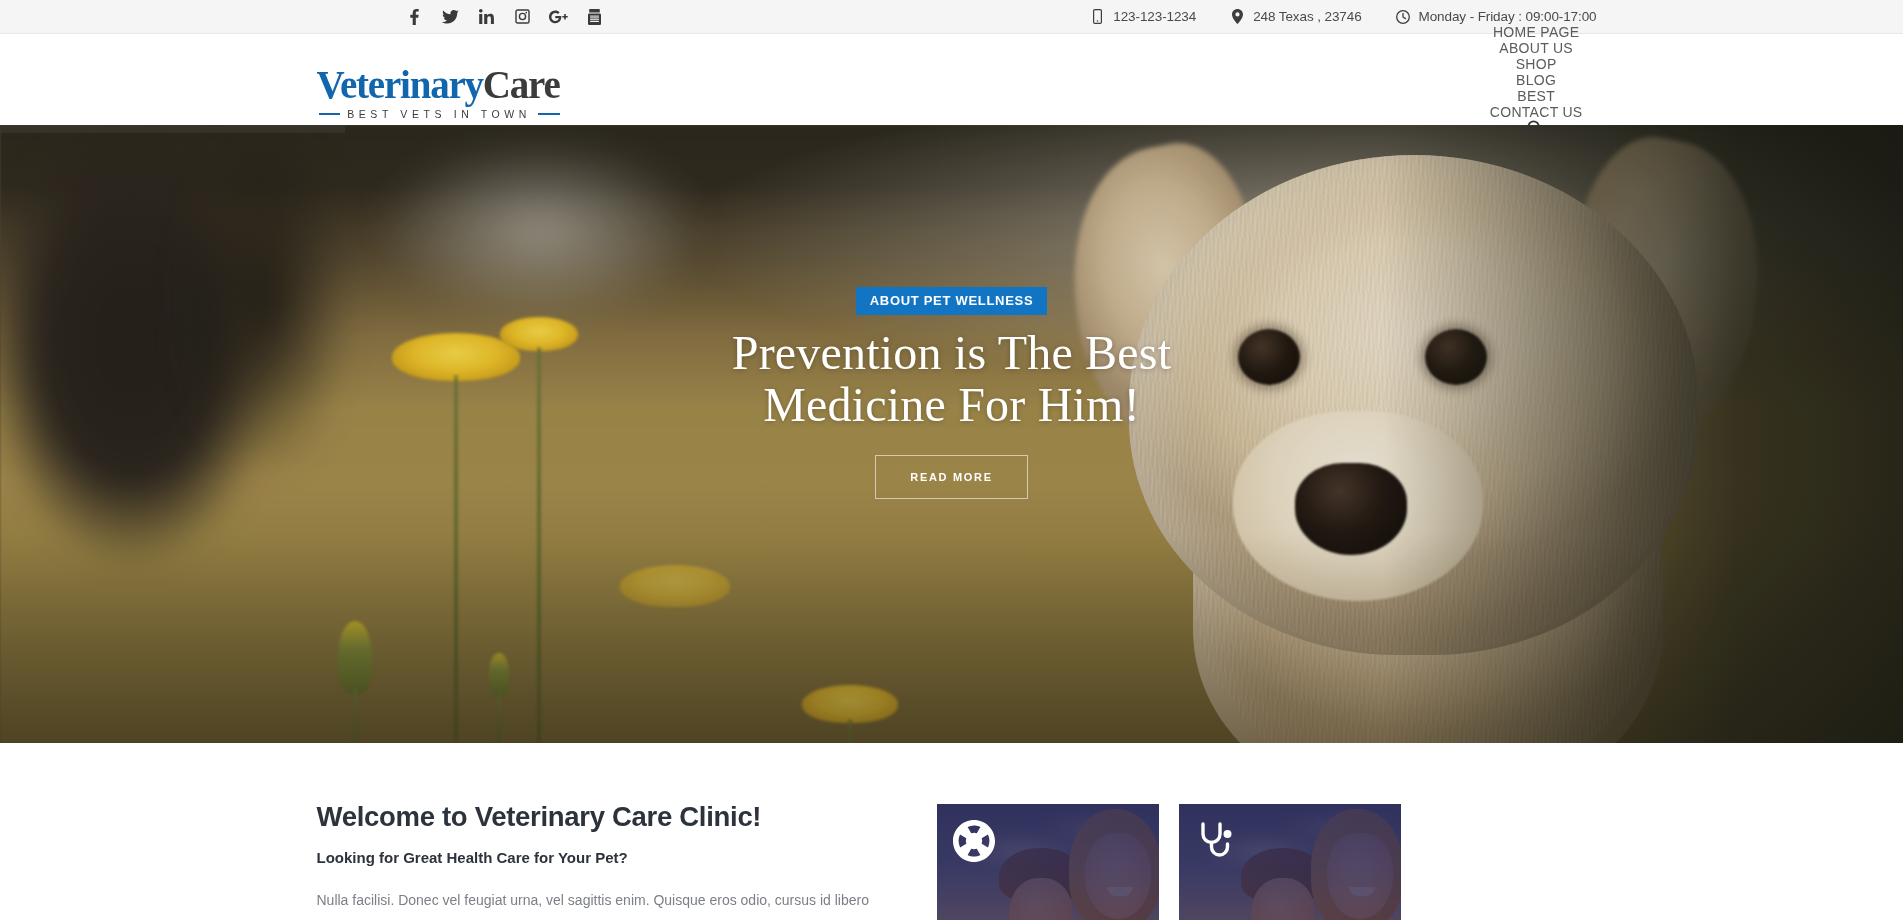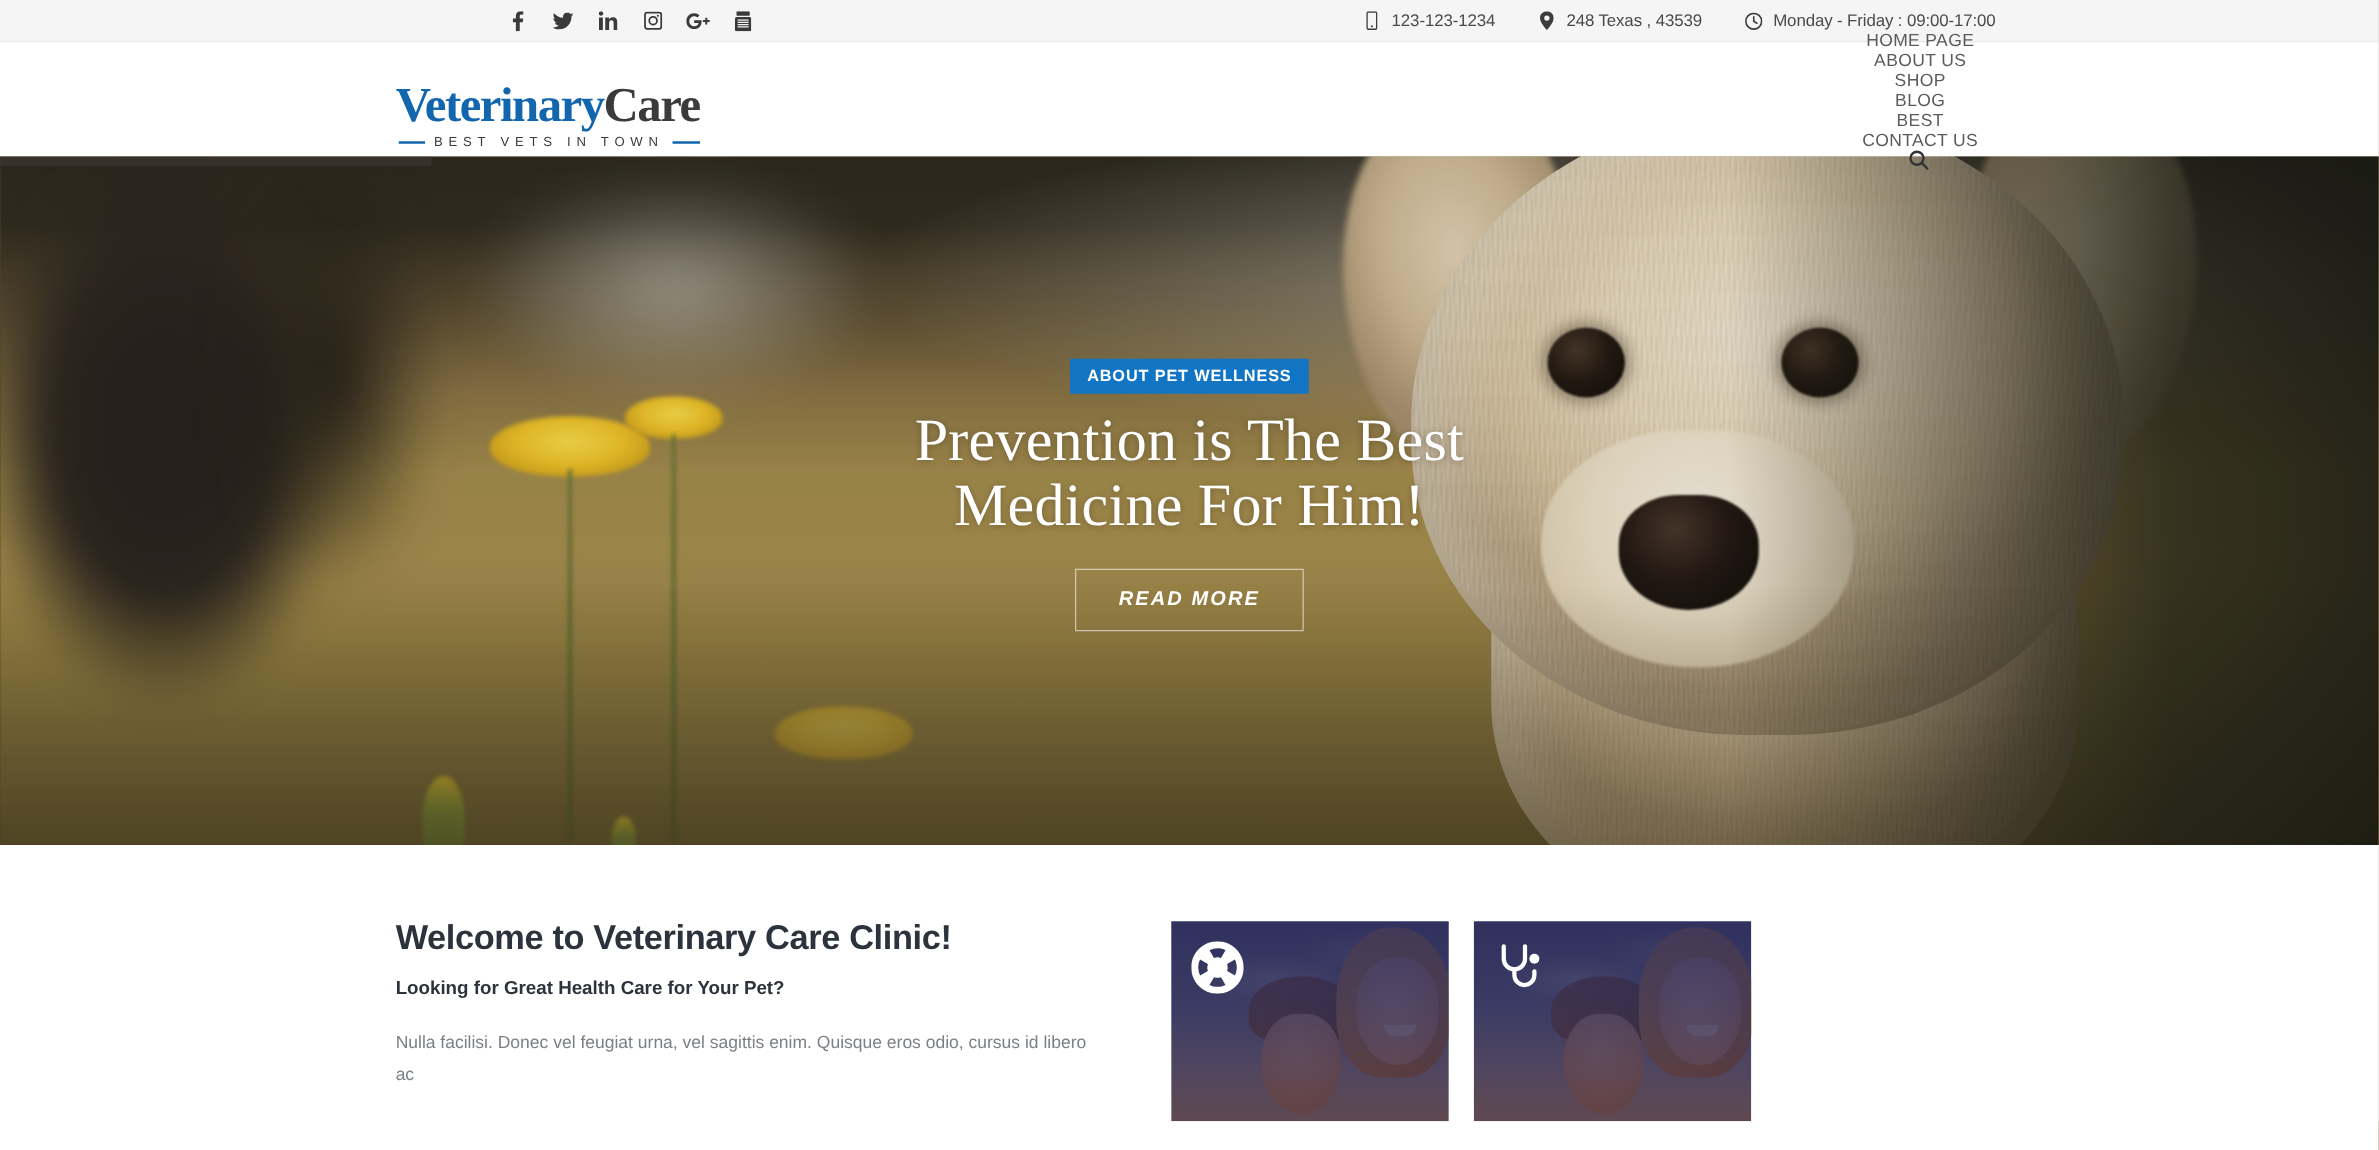--- a/index.html
+++ b/index.html
@@ -94,21 +94,21 @@
   }
   .nav-item:last-of-type { padding-right:16px; }
   .nav-search {
     display:flex; align-items:center; justify-content:center;
     color:#333; cursor:pointer; padding-left:2px; padding-right:4px;
   }
 
   
   .hero {
     position:relative;
-    height:551px;
+    height:618px;
     overflow:hidden;
     background:#5e5035;
   }
   .hero-photo { position:absolute; inset:0; overflow:hidden; }
 
   
   .bg-field {
     position:absolute; inset:0;
     background:
       radial-gradient(ellipse 60% 40% at 72% 18%, rgba(232,228,215,.55), rgba(232,228,215,0) 60%),
@@ -247,27 +247,26 @@
     text-align:center;
     font-weight:normal;
     letter-spacing:.2px;
     text-shadow:0 1px 5px rgba(40,30,15,.32);
     max-width:760px;
   }
   .hero-btn {
     margin-top:24px;
     border:1px solid rgba(255,255,255,.58);
     color:#fff;
-    font-size:16px; font-weight:bold;
+    font-size:11px; font-weight:bold;
     letter-spacing:1.7px;
     padding:15px 34px;
     background:transparent;
     cursor:pointer;
     white-space:nowrap;
-    font-style:italic;
   }
 
   
   .header-strip {
     position:absolute; left:0; top:0; width:345px; height:8px;
     background:rgba(58,54,45,.80);
     z-index:4;
   }
 
   
@@ -426,21 +425,21 @@
             </svg>
         </span>
         <span>123-123-1234</span>
       </div>
       <div class="contact-item">
         <span class="ci-icon">
           <svg width="11" height="15" viewBox="0 0 11 15" fill="currentColor">
               <path d="M5.5 0C2.5 0 0 2.4 0 5.4c0 3.9 5.5 9.6 5.5 9.6S11 9.3 11 5.4C11 2.4 8.5 0 5.5 0zm0 7.5a2.1 2.1 0 110-4.2 2.1 2.1 0 010 4.2z"></path>
             </svg>
         </span>
-        <span>248 Texas , 43539</span>
+        <span>248 Texas , 23746</span>
       </div>
       <div class="contact-item">
         <span class="ci-icon">
           <svg width="14" height="14" viewBox="0 0 14 14" fill="none" stroke="currentColor" stroke-width="1.3">
               <circle cx="7" cy="7" r="6.3"></circle>
               <path d="M7 3.4V7l2.5 1.6" stroke-linecap="round"></path>
             </svg>
         </span>
         <span>Monday - Friday : 09:00-17:00</span>
       </div>

